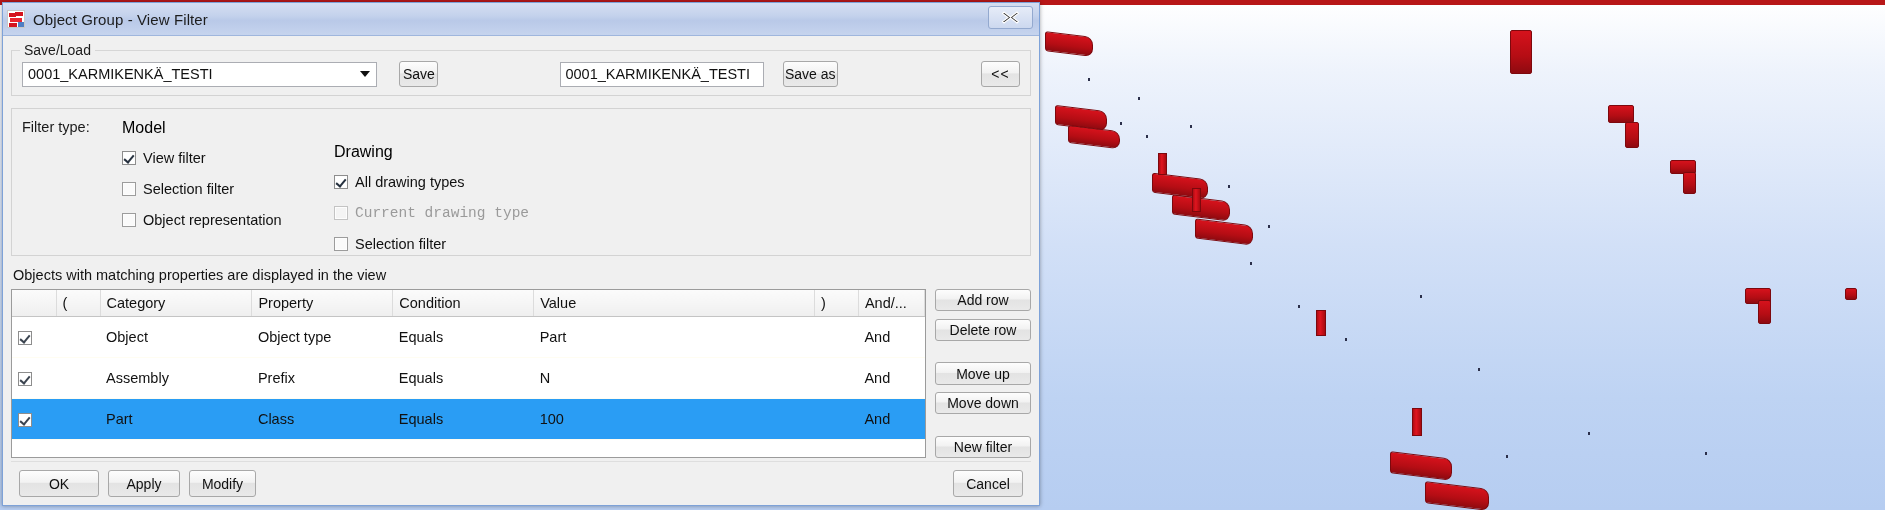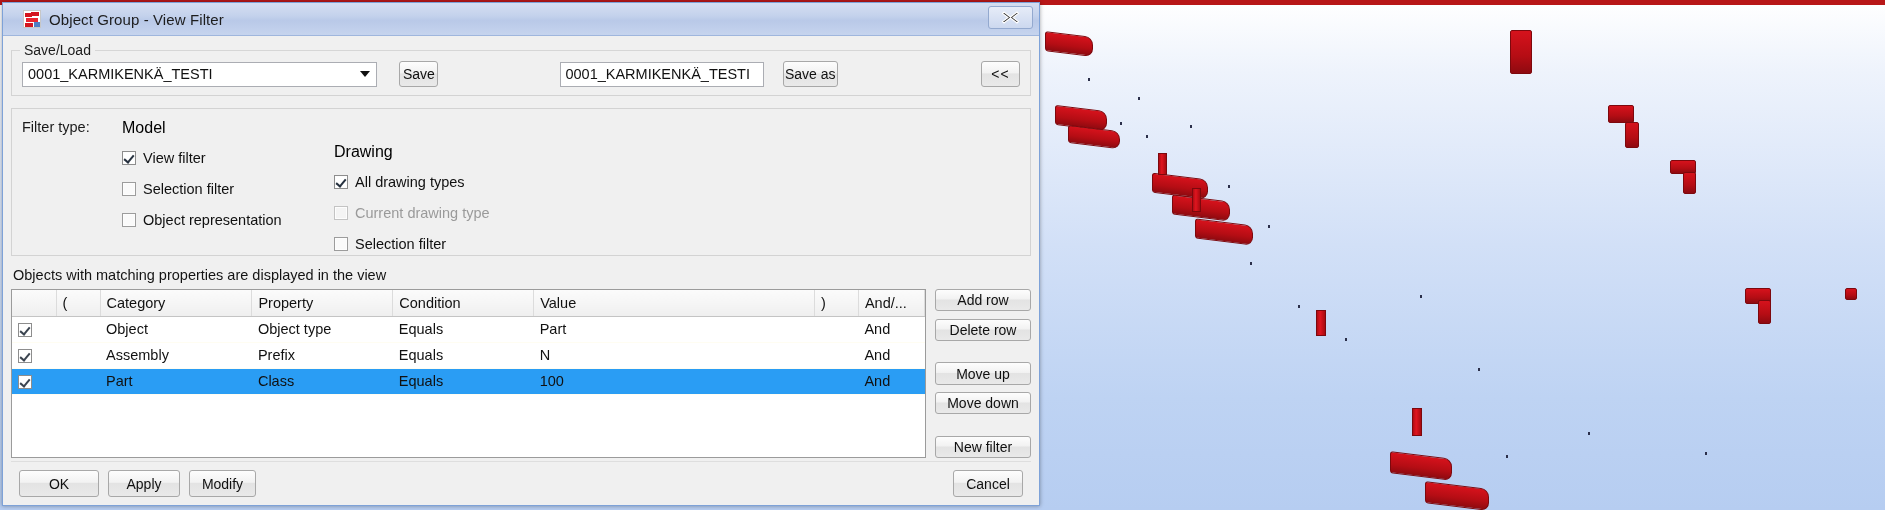--- a/index.html
+++ b/index.html
@@ -43,21 +43,21 @@
     background: #f0f0f0;
     border: 1px solid #7ea2d8;
     box-shadow: 0 0 4px rgba(0,0,0,0.35);
     display: flex; flex-direction: column;
   }
   #titlebar {
     height: 33px;
     background: linear-gradient(to bottom, #d5def1 0%, #c4d2ec 40%, #b9c9e8 55%, #c6d4ee 100%);
     border-bottom: 1px solid #9fb6dd;
     display: flex; align-items: center;
-    padding: 0 4px 0 20px;
+    padding: 0 4px 0 4px;
     position: relative;
     flex: none;
   }
   #app-icon {
     width: 18px; height: 18px; flex: none;
     margin-right: 8px;
     position: relative;
     background: #ffffff;
     border: 1px solid #c7c7c7;
   }
@@ -162,21 +162,21 @@
   .ft-row { display: flex; align-items: flex-start; height: 31px; }
   .ft-label {
     width: 100px; font-size: 14.5px; color: #1a1a1a;
   }
   .ft-col-model { width: 212px; }
   .ft-col-drawing { width: 300px; margin-top: 24px; }
   .chk {
     display: inline-flex; align-items: center; gap: 7px;
     font-size: 14.5px; color: #101010; cursor: pointer;
   }
-  .chk.disabled { color: #9a9a9a; cursor: default; }
+  .chk.disabled { color: #9a9a9a; cursor: default; font-family: Liberation Mono, monospace; }
   .box {
     width: 14px; height: 14px; flex: none;
     background: #ffffff;
     border: 1px solid #8d8d8d;
     position: relative;
     box-shadow: inset 0 0 0 1px #fdfdfd;
   }
   .box.checked::after {
     content: "";
     position: absolute; left: 3px; top: 1px;
@@ -214,21 +214,21 @@
     border-right: 1px solid #dcdcdc;
     border-bottom: 1px solid #c4c4c4;
     font-weight: normal;
     font-size: 14.5px; color: #111;
     text-align: left;
     padding: 4px 6px;
     height: 26px;
   }
   table#grid td {
     font-size: 14.5px; color: #111;
-    padding: 4px 6px;
+    padding: 12px 6px;
     height: 26px;
     border-bottom: 1px solid #fffdf2;
     white-space: nowrap;
     overflow: hidden;
   }
   tr.selected td { background: #2a9df4; color: #ffffff; }
   td.c-check { text-align: left; padding-left: 6px; }
   .cellbox {
     display: inline-block;
     width: 14px; height: 14px;

